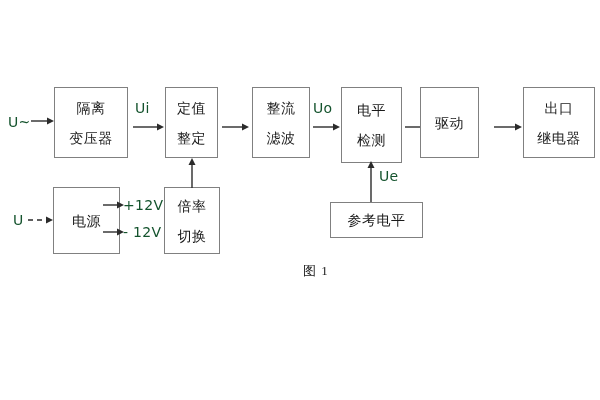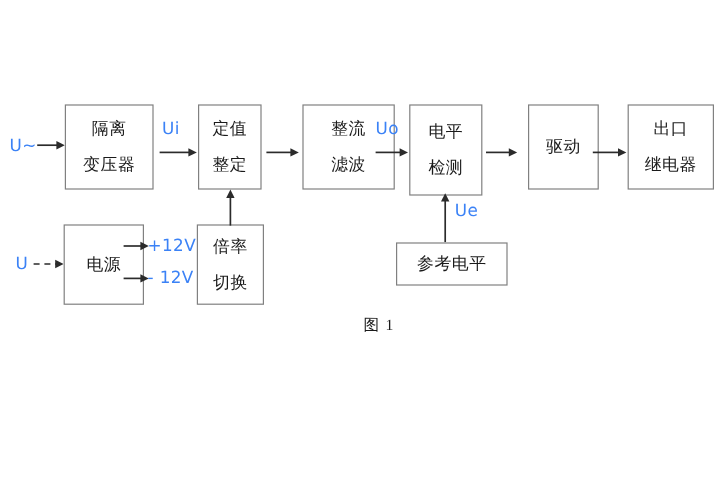--- a/index.html
+++ b/index.html
@@ -32,21 +32,21 @@
     letter-spacing: 0.5px;
     white-space: nowrap;
   }
   .box .line + .line {
     margin-top: 10px;
   }
   .label {
     position: absolute;
     font-size: 14px;
     line-height: 16px;
-    color: #3b82f6;
+    color: #14532d;
     white-space: nowrap;
   }
   .label-sig {
     font-size: 14px;
     letter-spacing: 0.3px;
   }
   .caption {
     position: absolute;
     font-size: 13px;
     color: #1a1a1a;
@@ -113,21 +113,21 @@
     <div class="line">整定</div>
   </div>
 
   <div class="arrow-h" style="left:222px; top:122px; width:28px;">
     <svg width="28" height="10" viewBox="0 0 28 10">
       <line class="stroke" x1="0" y1="5" x2="21" y2="5"></line>
       <polygon class="head" points="20,1.5 27,5 20,8.5"></polygon>
     </svg>
   </div>
 
-  <div class="box" style="left:252px; top:87px; width:77px; height:71px;">
+  <div class="box" style="left:252px; top:87px; width:58px; height:71px;">
     <div class="line">整流</div>
     <div class="line">滤波</div>
   </div>
 
   <div class="label label-sig" style="left:313px; top:100px;">Uo</div>
 
   <div class="arrow-h" style="left:313px; top:122px; width:28px;">
     <svg width="28" height="10" viewBox="0 0 28 10">
       <line class="stroke" x1="0" y1="5" x2="21" y2="5"></line>
       <polygon class="head" points="20,1.5 27,5 20,8.5"></polygon>
@@ -139,21 +139,21 @@
     <div class="line">检测</div>
   </div>
 
   <div class="arrow-h" style="left:405px; top:122px; width:27px;">
     <svg width="27" height="10" viewBox="0 0 27 10">
       <line class="stroke" x1="0" y1="5" x2="20" y2="5"></line>
       <polygon class="head" points="19,1.5 26,5 19,8.5"></polygon>
     </svg>
   </div>
 
-  <div class="box" style="left:440px; top:87px; width:59px; height:71px;">
+  <div class="box" style="left:420px; top:87px; width:59px; height:71px;">
     <div class="line">驱动</div>
   </div>
 
   <div class="arrow-h" style="left:494px; top:122px; width:29px;">
     <svg width="29" height="10" viewBox="0 0 29 10">
       <line class="stroke" x1="0" y1="5" x2="22" y2="5"></line>
       <polygon class="head" points="21,1.5 28,5 21,8.5"></polygon>
     </svg>
   </div>
 

